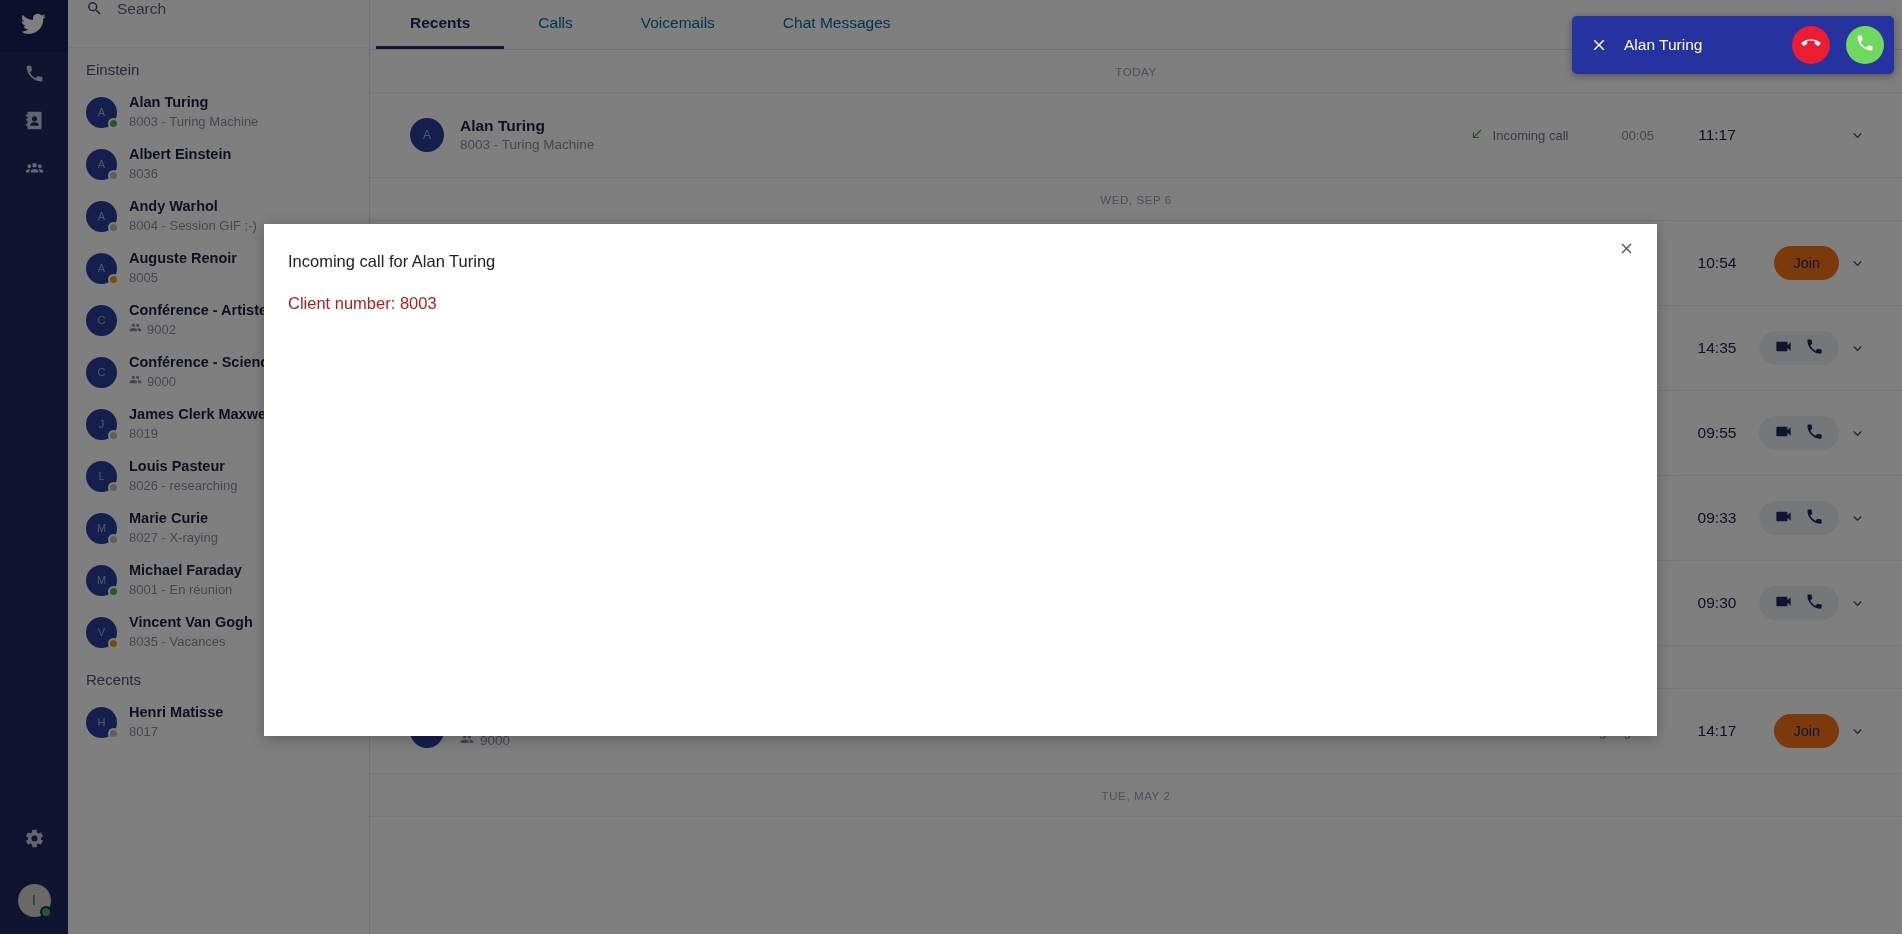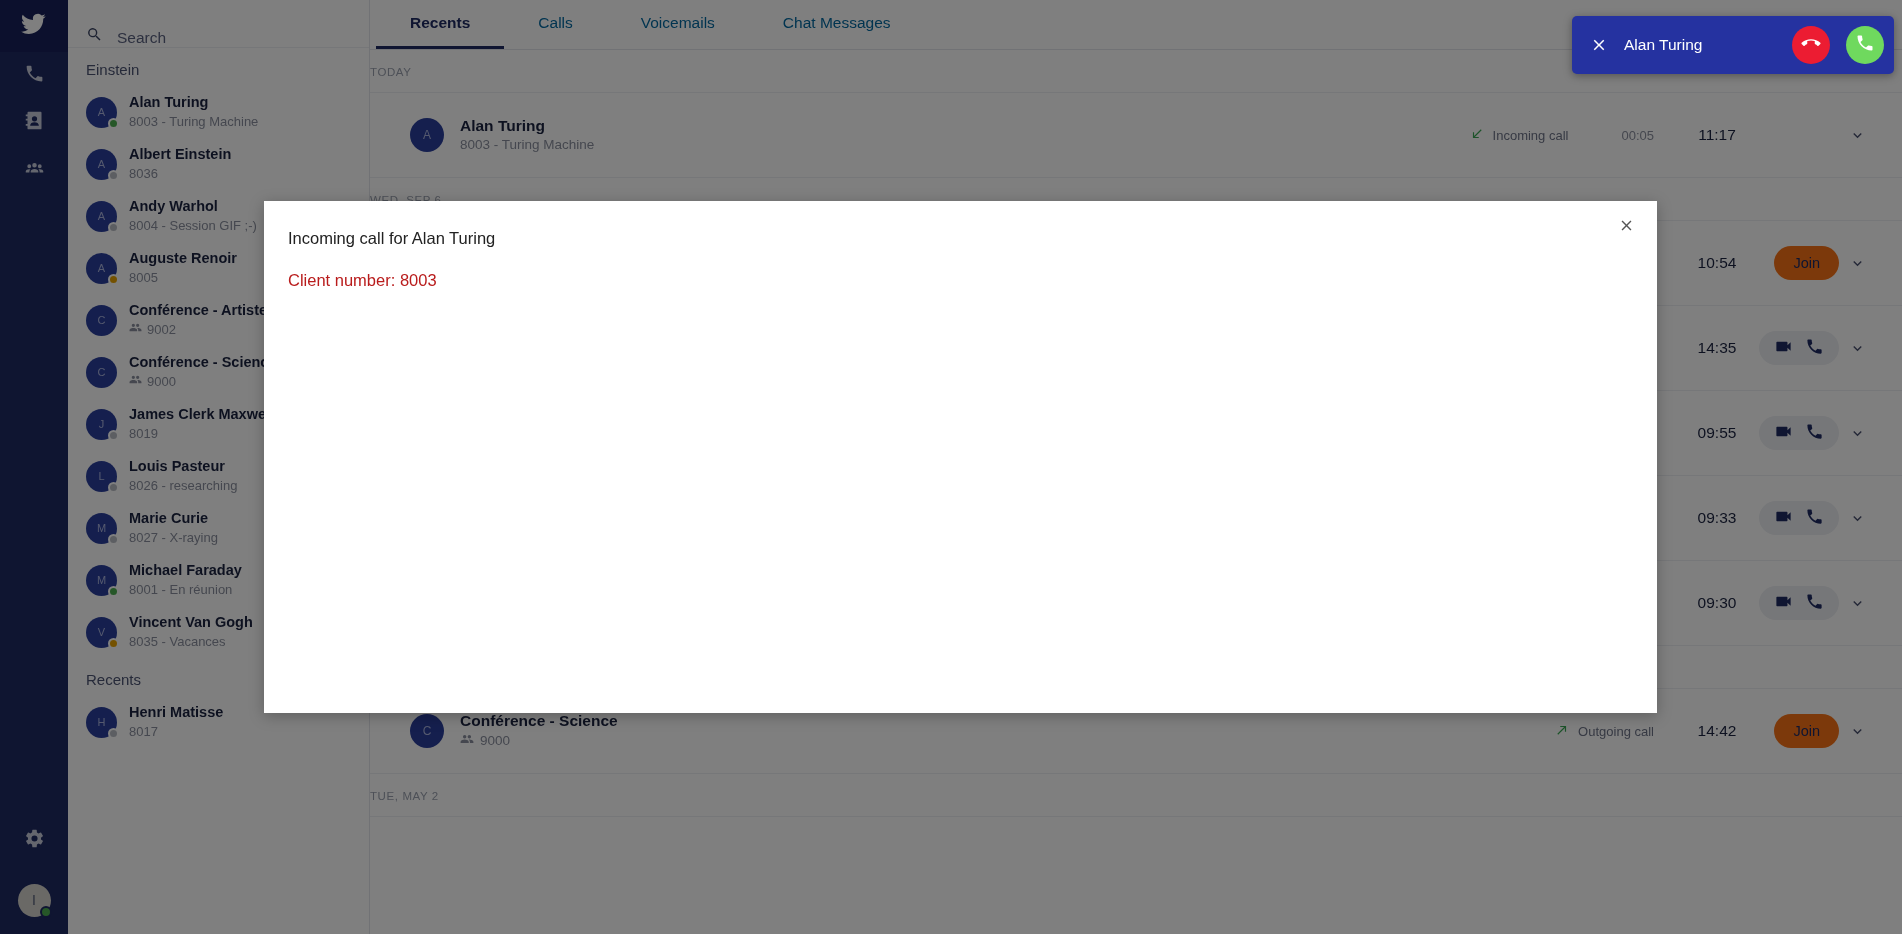--- a/index.html
+++ b/index.html
@@ -66,21 +66,21 @@
   .sidebar {
     width: 302px; flex: 0 0 302px;
     height: 934px;
     background: #ffffff;
     border-right: 1px solid #e3e5ea;
     display: flex; flex-direction: column;
     overflow: hidden;
   }
   .search-bar {
     height: 48px; flex: 0 0 48px;
-    display: flex; align-items: flex-end;
+    display: flex; align-items: flex-start;
     gap: 14px; padding: 0 18px;
     border-bottom: 1px solid #eceef2;
   }
   .search-bar svg { width: 17px; height: 17px; fill: #3b4463; flex: 0 0 17px; }
   .search-input {
     border: none; outline: none; background: transparent;
     font-family: "Liberation Sans", sans-serif;
     font-size: 15.5px; color: #4a5270; width: 100%;
   }
   .search-input::placeholder { color: #5b6280; }
@@ -134,21 +134,21 @@
   }
   .tab {
     display: flex; align-items: center; justify-content: center;
     padding: 0 34px; font-size: 15.5px; color: #0369a1;
     cursor: pointer; border-bottom: 3px solid transparent;
   }
   .tab.active { color: #1e2a63; font-weight: bold; border-bottom-color: #1e2a63; }
 
   .calllist { flex: 1 1 auto; overflow: hidden; }
   .daysep {
-    font-size: 11.5px; color: #9aa0ae;
+    text-align: center; font-size: 11.5px; color: #9aa0ae;
     letter-spacing: 0.6px; padding: 16px 0 14px 0;
     border-bottom: 1px solid #eceef2;
   }
   .callrow {
     display: flex; align-items: center;
     height: 85px; padding: 0 36px 0 40px;
     border-bottom: 1px solid #eceef2;
     gap: 16px;
   }
   .cr-avatar {
@@ -218,21 +218,21 @@
     display: flex; align-items: center; justify-content: center;
     cursor: pointer; flex: 0 0 38px;
   }
   .rbtn.decline { background: #ec1c32; }
   .rbtn.accept { background: #6fd95e; }
   .rbtn svg { width: 20px; height: 20px; fill: #ffffff; }
 
   
   .modal {
     position: absolute;
-    left: 264px; top: 201px;
+    left: 264px; top: 224px;
     width: 1393px; height: 512px;
     background: #ffffff;
     z-index: 70;
     box-shadow: 0 3px 14px rgba(0,0,0,0.25);
   }
   .modal-close {
     position: absolute; top: 13px; right: 18px;
     width: 26px; height: 26px;
     display: flex; align-items: center; justify-content: center;
     cursor: pointer;
@@ -680,21 +680,21 @@
                 </svg></span>
               <span>9000</span>
             </div>
           </div>
           <div class="cr-status">
             <span><svg viewBox="0 0 24 24">
                 <path d="M9 5v2h6.6L4 18.6 5.4 20 17 8.4V15h2V5z"></path>
               </svg></span>
             <span>Outgoing call</span>
           </div>
-          <div class="cr-time">14:42</div>
+          <div class="cr-time">14:17</div>
           <div class="cr-actions">
             <button class="btn-join">Join</button>
             <span class="chev">
               <svg viewBox="0 0 24 24">
                 <path d="M7.4 8.6 12 13.2l4.6-4.6L18 10l-6 6-6-6z"></path>
               </svg>
             </span>
           </div>
         </div>
         <div class="daysep">TUE, MAY 2</div>

